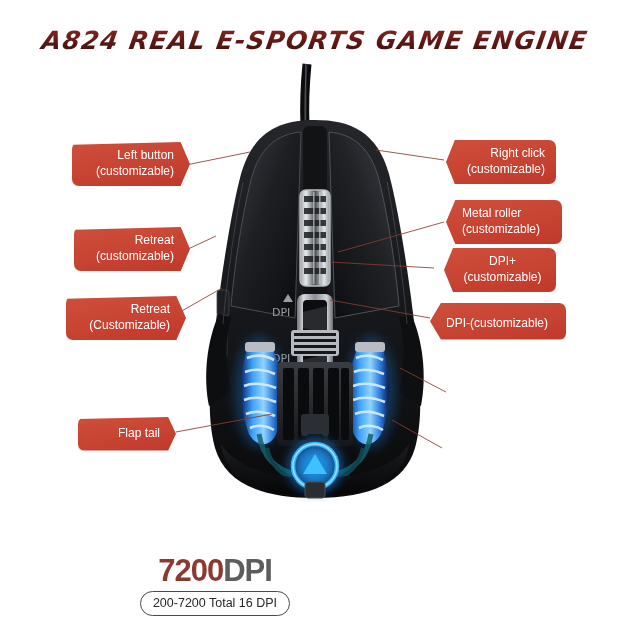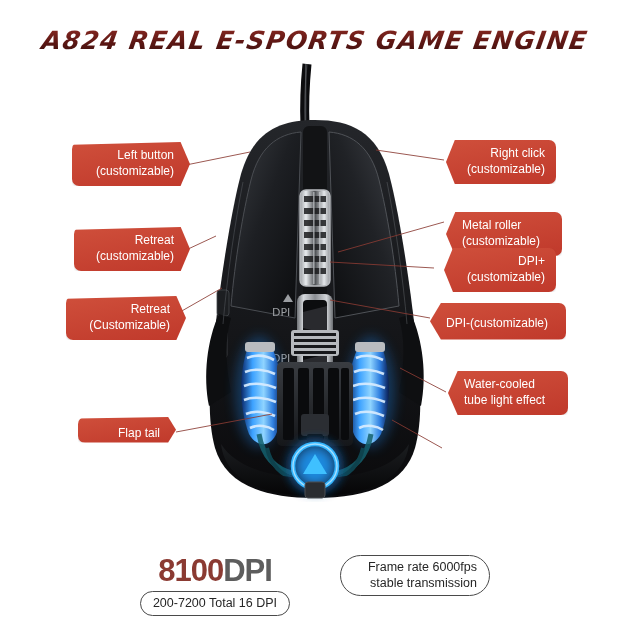--- a/index.html
+++ b/index.html
@@ -328,59 +328,53 @@
   <div class="callout left" style="left:74px; top:227px; width:116px;">
     <div>Retreat</div>
     <div>(customizable)</div>
   </div>
 
   <div class="callout left" style="left:66px; top:296px; width:120px;">
     <div>Retreat</div>
     <div>(Customizable)</div>
   </div>
 
-  <div class="callout left" style="left:78px; top:417px; width:98px; padding-top:9px; padding-bottom:1px;">
+  <div class="callout left" style="left:78px; top:417px; width:98px; padding-top:9px; padding-bottom:9px;">
     <div>Flap tail</div>
   </div>
 
   <div class="callout right" style="left:446px; top:140px; width:110px;text-align:right;">
     <div>Right click</div>
     <div>(customizable)</div>
   </div>
 
-  <div class="callout right" style="left:446px; top:200px; width:116px;margin-top:12px;">
+  <div class="callout right" style="left:446px; top:200px; width:116px;">
     <div>Metal roller</div>
     <div>(customizable)</div>
   </div>
 
-  <div class="callout right" style="left:444px; top:248px; width:112px; text-align:right;">
+  <div class="callout right" style="left:444px; top:248px; width:112px; text-align:center;">
     <div>DPI+</div>
     <div>(customizable)</div>
   </div>
 
   <div class="callout right" style="left:430px; top:303px; width:136px; padding-top:13px; padding-bottom:8px;">
     <div>DPI-(customizable)</div>
   </div>
 
-  <div class="callout right" style="left:448px; top:371px; width:120px;">
-    <div>Water-cooled</div>
-    <div>tube light effect</div>
-  </div>
 
 
   <div class="specs">
 
     <div class="spec">
       <div class="spec-head">
-        <span class="spec-num">8100</span><span class="spec-unit">DPI</span>
+        <span class="spec-num">7200</span><span class="spec-unit">DPI</span>
       </div>
       <div class="spec-pill">200-7200 Total 16 DPI</div>
     </div>
 
     <div class="spec">
-      <div class="spec-pill">Frame rate 6000fps
-stable transmission</div>
     </div>
 
 
   </div>
 
 </div>
 
 </body></html>

